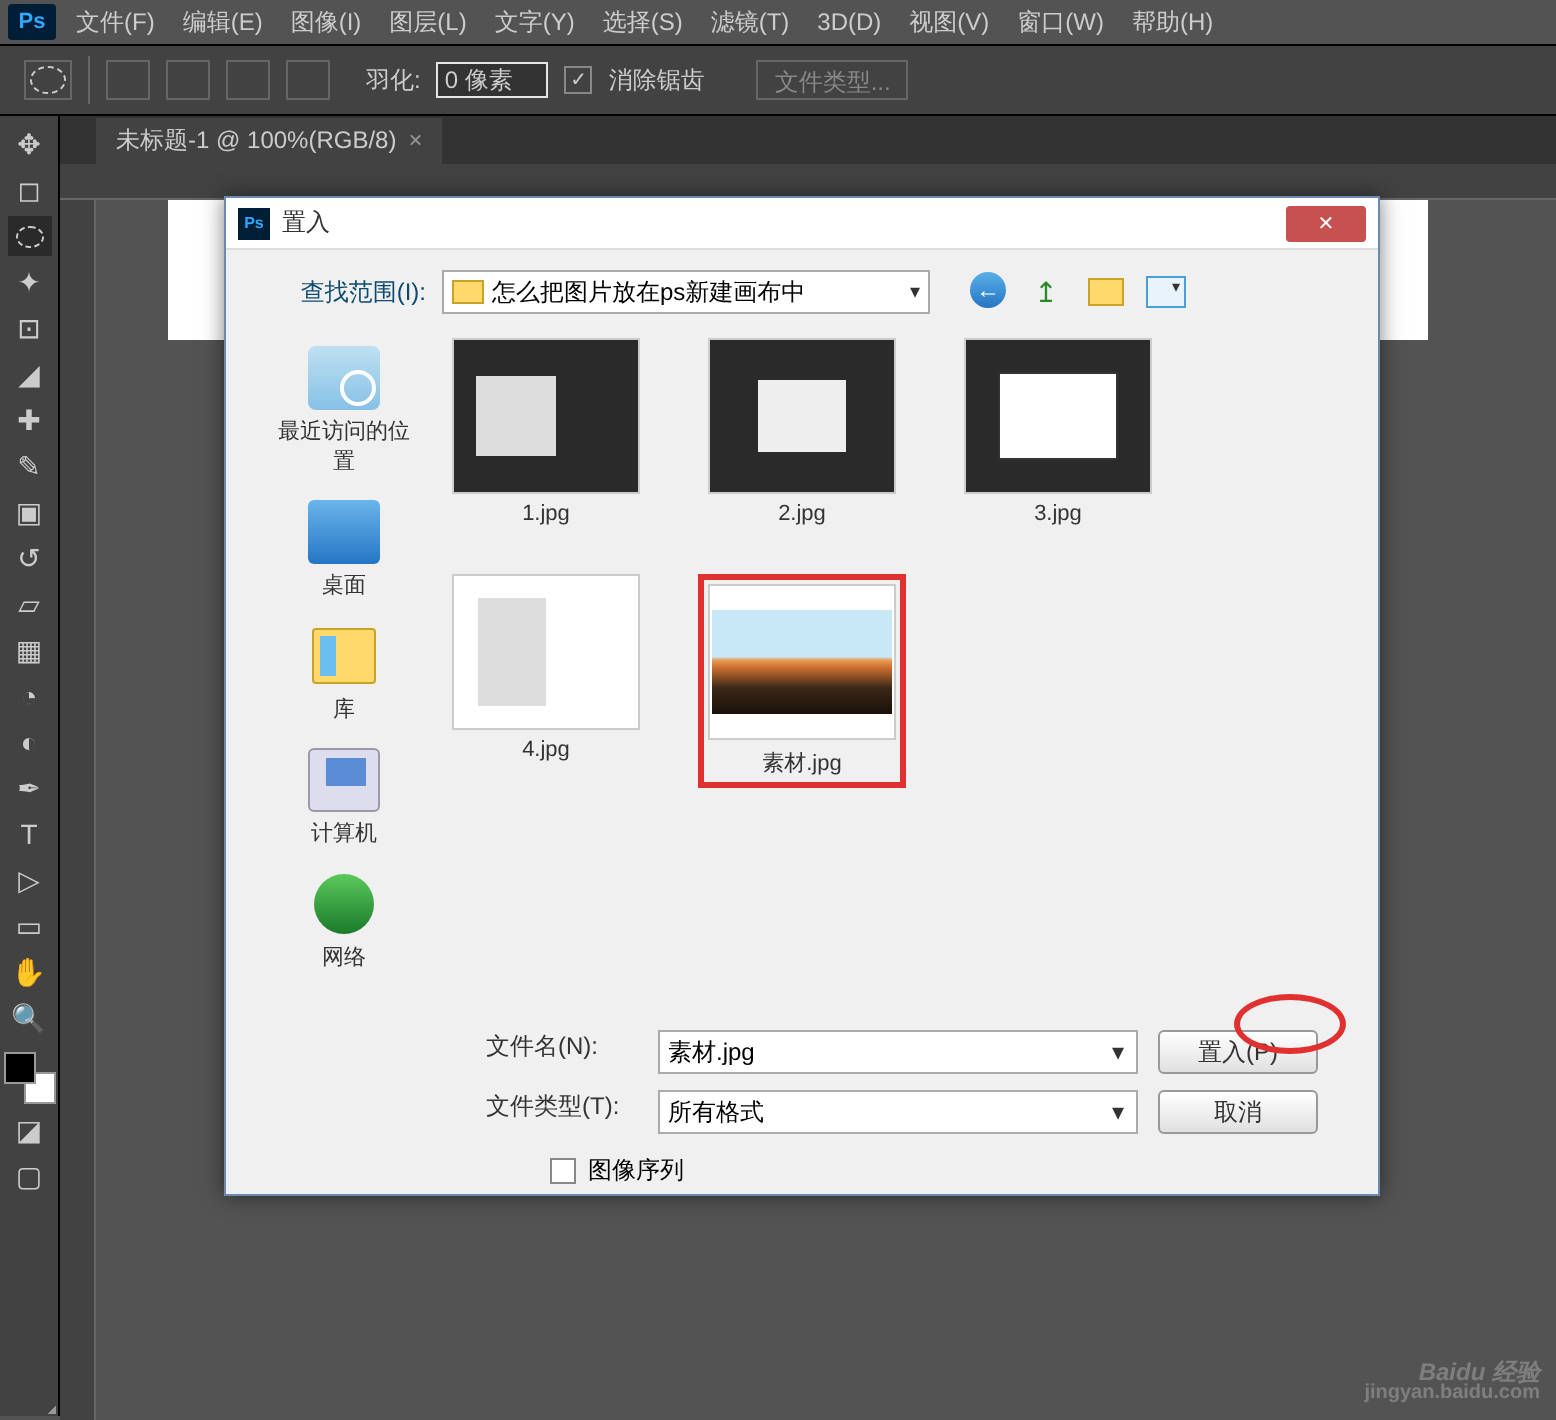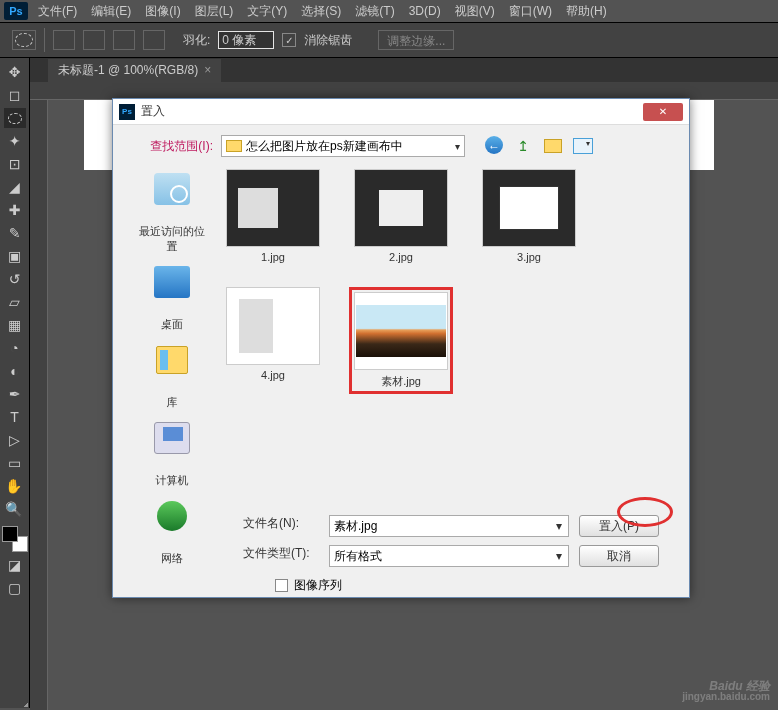--- a/index.html
+++ b/index.html
@@ -27,34 +27,34 @@
 .ruler-h{position:absolute;left:30px;top:82px;right:0;height:18px;background:#424242;border-bottom:1px solid #666}
 .ruler-v{position:absolute;left:30px;top:100px;width:18px;bottom:0;background:#424242;border-right:1px solid #666}
 .canvas{position:absolute;left:84px;top:100px;width:630px;height:70px;background:#fff}
 .dialog{position:absolute;left:112px;top:98px;width:578px;height:500px;background:#f0f0f0;border:1px solid #6a8ab0;box-shadow:0 0 10px rgba(0,0,0,0.5)}
 .dlg-title{background:#fff;height:26px;display:flex;align-items:center;padding:0 6px;border-bottom:1px solid #ddd}
 .dlg-icon{width:16px;height:16px;background:#001e36;color:#31a8ff;font-size:8px;font-weight:bold;display:flex;align-items:center;justify-content:center;margin-right:6px}
 .dlg-title-text{flex:1;color:#333}
 .dlg-close{width:40px;height:18px;background:#c75050;color:#fff;display:flex;align-items:center;justify-content:center;border-radius:2px;font-size:10px}
 .dlg-body{padding:10px 14px}
 .lookin-row{display:flex;align-items:center;gap:8px;margin-bottom:12px}
-.lookin-label{width:86px;text-align:right;color:#be185d}
+.lookin-label{width:86px;text-align:right;color:#0c4a6e}
 .lookin-select{flex:0 0 244px;height:22px;border:1px solid #aaa;background:#fff;display:flex;align-items:center;padding:0 4px;position:relative}
 .folder-mini{width:16px;height:12px;background:#ffd96b;border:1px solid #c9a227;margin-right:4px}
 .lookin-arrow{position:absolute;right:4px;font-size:10px;color:#333}
 .nav-icons{display:flex;gap:10px;margin-left:12px}
 .nav-icon{width:20px;height:20px;display:flex;align-items:center;justify-content:center}
 .back-icon{width:18px;height:18px;border-radius:50%;background:linear-gradient(#5ab0e8,#2575c4);color:#fff;font-size:12px}
 .up-icon{color:#2a8a2a;font-size:14px}
 .newf-icon{width:18px;height:14px;background:#ffd96b;border:1px solid #c9a227;position:relative}
 .view-icon{width:22px;height:16px;border:1px solid #49a0d8;background:#e8f3fb;position:relative}
 .view-icon::after{content:"▾";position:absolute;right:2px;font-size:8px;color:#333}
 .dlg-main{display:flex;height:330px}
 .places{width:90px;display:flex;flex-direction:column;align-items:center;gap:4px}
-.place-item{display:flex;flex-direction:column;align-items:center;gap:19px;padding:4px;width:80px}
+.place-item{display:flex;flex-direction:column;align-items:center;gap:3px;padding:4px;width:80px}
 .place-icon{width:36px;height:32px;display:flex;align-items:center;justify-content:center;font-size:24px}
 .place-label{font-size:11px;color:#333;text-align:center}
 .recent-icon{background:linear-gradient(#bfe0f2,#86c1e6);border-radius:4px;position:relative}
 .recent-icon::before{content:"";position:absolute;width:14px;height:14px;border:2px solid #fff;border-radius:50%;bottom:2px;right:2px}
 .desktop-icon{background:linear-gradient(#6ab5ea,#2575c4);border-radius:3px}
 .lib-icon{width:32px;height:28px;background:#ffd96b;border:1px solid #c9a227;border-radius:2px;position:relative}
 .lib-icon::before{content:"";position:absolute;left:3px;top:3px;width:8px;height:20px;background:#6bbef0}
 .computer-icon{background:#dde;border:1px solid #99a;border-radius:3px;position:relative}
 .computer-icon::before{content:"";position:absolute;width:20px;height:14px;background:#5a8dd6;top:4px;left:8px}
 .network-icon{width:30px;height:30px;border-radius:50%;background:linear-gradient(#5bc95b,#1a7a2a);position:relative}
@@ -104,21 +104,21 @@
     </div>
   <div style="width:1px;height:24px;background:#666"></div>
   <div class="square-btn"></div>
   <div class="square-btn"></div>
   <div class="square-btn"></div>
   <div class="square-btn"></div>
   <span style="margin-left:10px">羽化:</span>
   <input class="feather-input" value="0 像素" style="">
   <span class="checkbox">✓</span>
   <span>消除锯齿</span>
-  <button class="adjust-btn" style="margin-left:18px">调整边缘...</button>
+  <button class="adjust-btn" style="margin-left:18px">文件类型...</button>
 </div>
 
 <div class="tab-area">
   <div class="doc-tab">
     <span>未标题-1 @ 100%(RGB/8)</span>
     <span class="x">×</span>
   </div>
 </div>
 
 <div class="toolbox">

